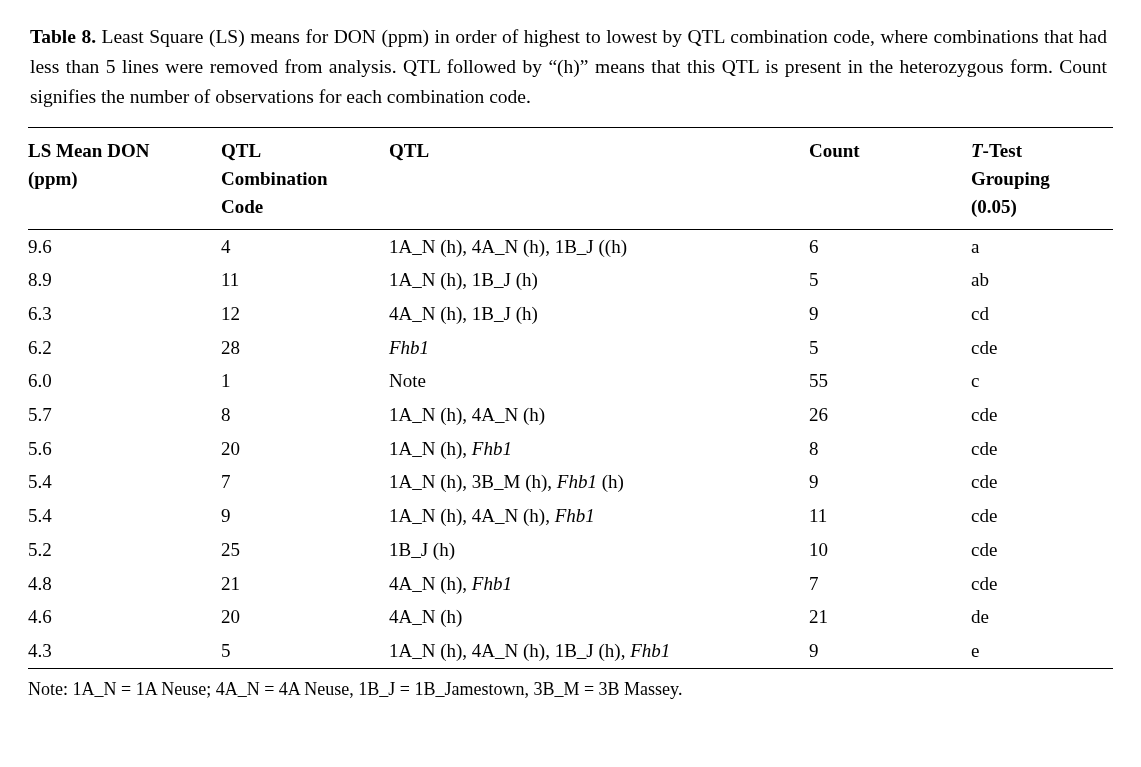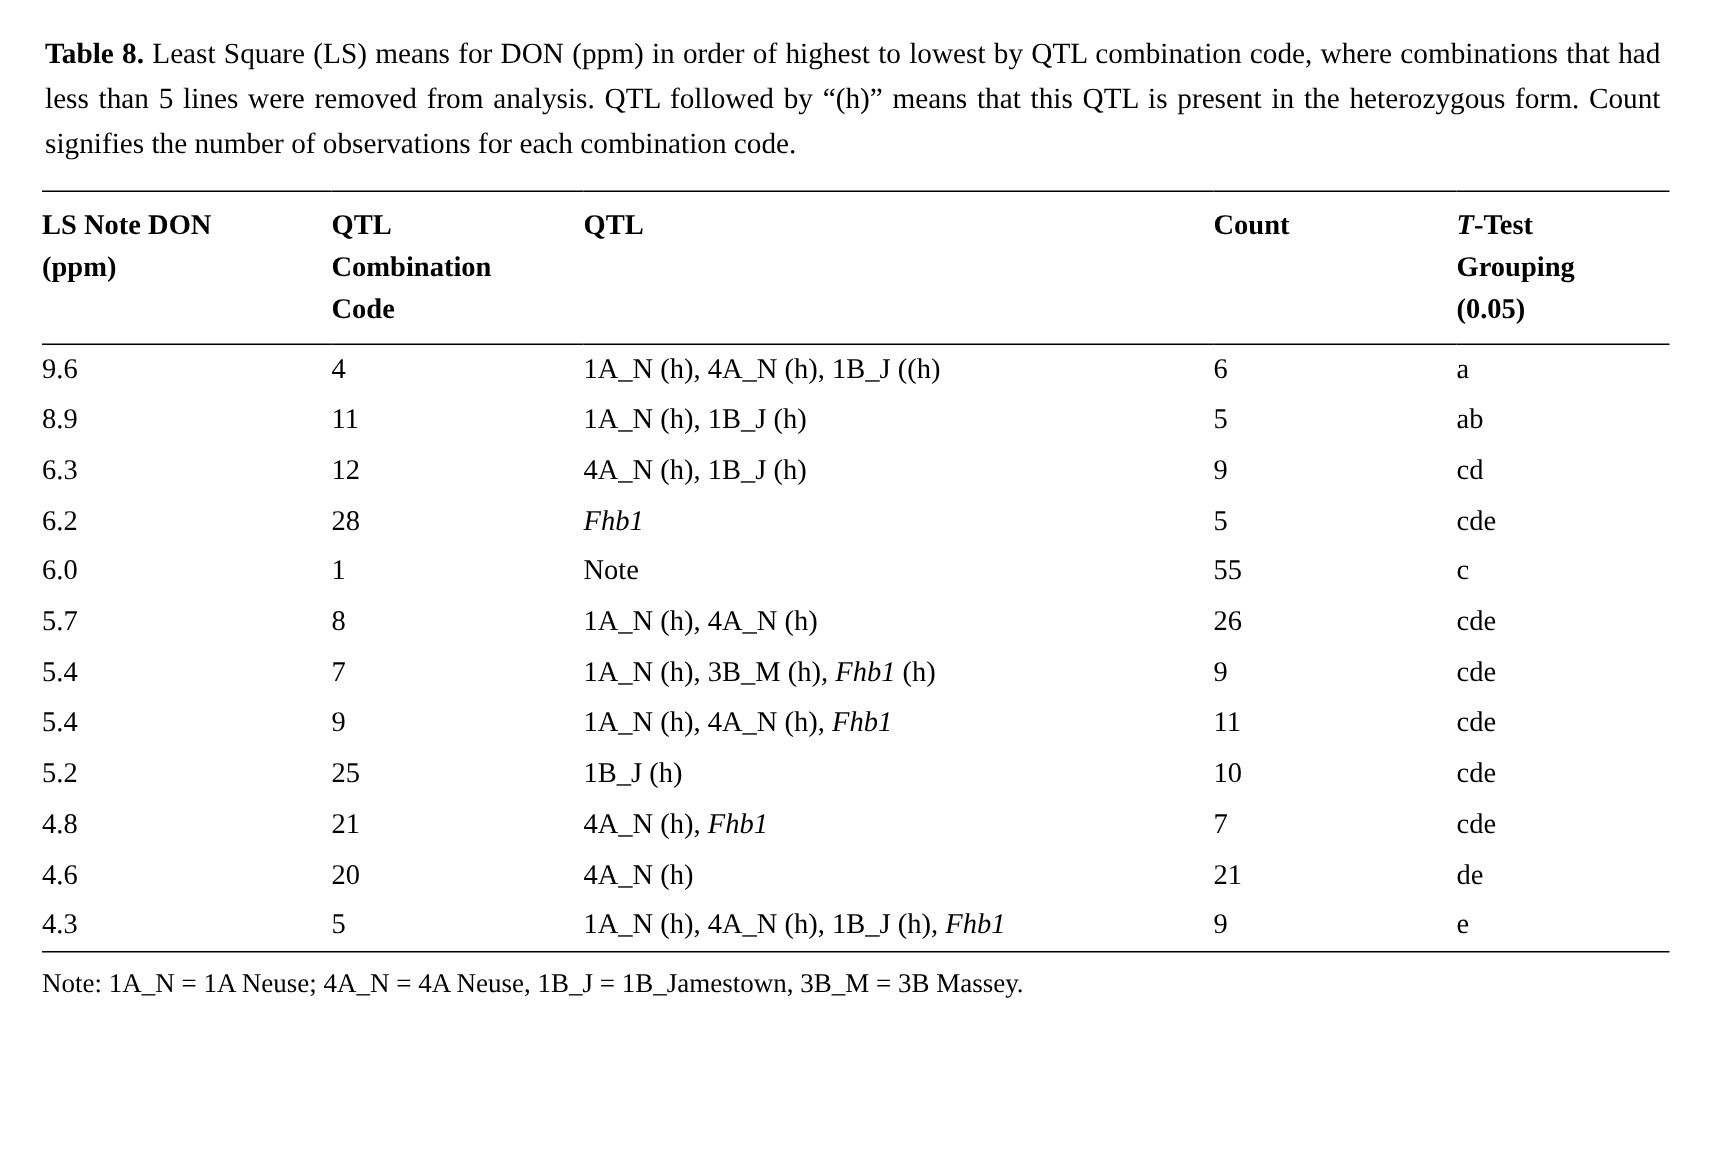--- a/index.html
+++ b/index.html
@@ -78,21 +78,21 @@
 <div class="page">
 
   <p class="caption">
     <span class="cap-label">Table 8.</span><span> Least Square (LS) means for DON (ppm) in order of highest to lowest by QTL combination code, where combinations that had less than 5 lines were removed from analysis. QTL followed by “(h)” means that this QTL is present in the heterozygous form. Count signifies the number of observations for each combination code.</span>
   </p>
 
   <table class="tbl">
     <thead>
       <tr class="rule-top rule-mid">
         <th class="col-mean hdr-mean">
-          <span>LS Note DON</span>
+          <span>LS Mean DON</span>
           <span class="l2">(ppm)</span>
         </th>
         <th class="col-code">
           <span>QTL</span><br>
           <span>Combination</span><br>
           <span>Code</span>
         </th>
         <th class="col-qtl">QTL</th>
         <th class="col-count">Count</th>
         <th class="col-group">
@@ -139,20 +139,27 @@
           <td class="col-group">c</td>
         </tr>
         <tr>
           <td class="col-mean">5.7</td>
           <td class="col-code">8</td>
           <td class="col-qtl">1A_N (h), 4A_N (h)</td>
           <td class="col-count">26</td>
           <td class="col-group">cde</td>
         </tr>
         <tr>
+          <td class="col-mean">5.6</td>
+          <td class="col-code">20</td>
+          <td class="col-qtl">1A_N (h), <i>Fhb1</i></td>
+          <td class="col-count">8</td>
+          <td class="col-group">cde</td>
+        </tr>
+        <tr>
           <td class="col-mean">5.4</td>
           <td class="col-code">7</td>
           <td class="col-qtl">1A_N (h), 3B_M (h), <i>Fhb1</i> (h)</td>
           <td class="col-count">9</td>
           <td class="col-group">cde</td>
         </tr>
         <tr>
           <td class="col-mean">5.4</td>
           <td class="col-code">9</td>
           <td class="col-qtl">1A_N (h), 4A_N (h), <i>Fhb1</i></td>

